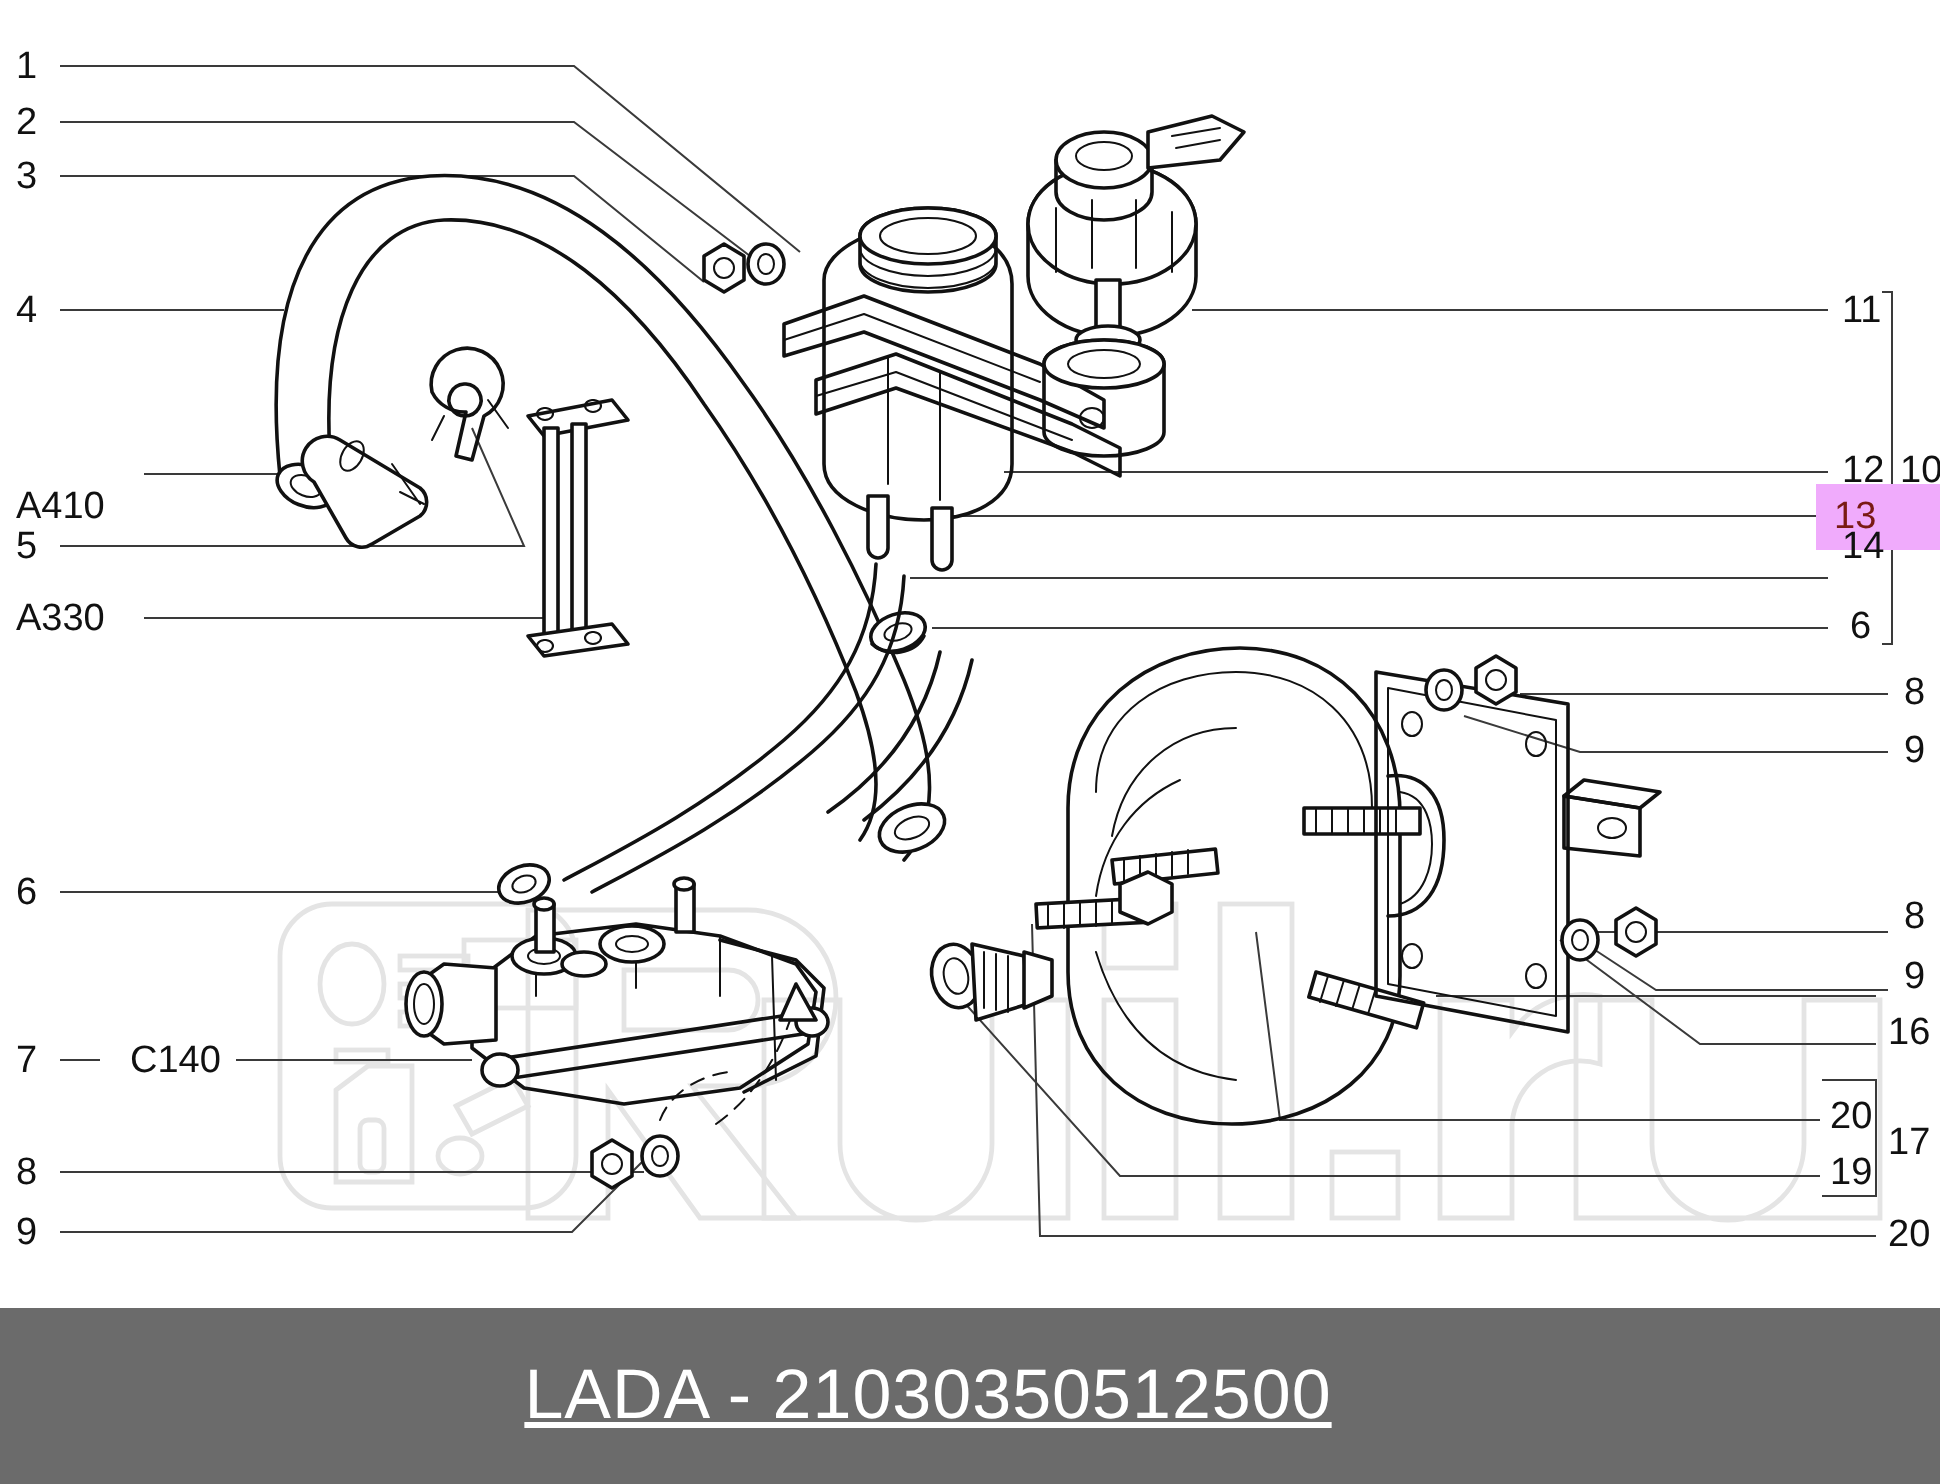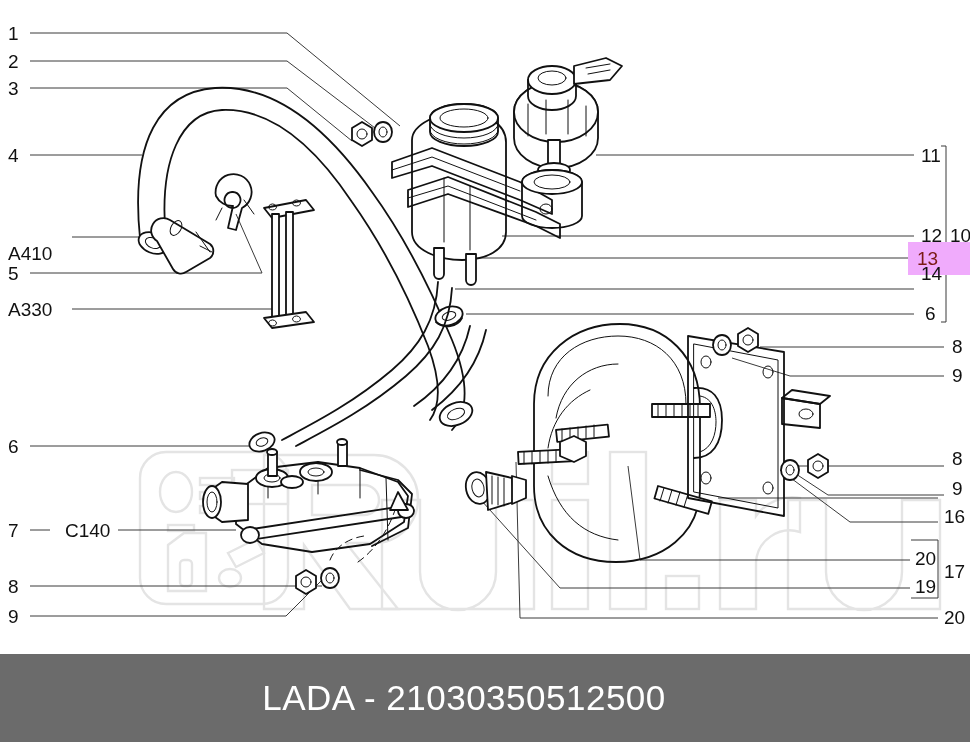--- a/index.html
+++ b/index.html
@@ -39,20 +39,21 @@
     position:absolute;left:0;top:654px;width:970px;height:88px;
     background:#6b6b6b;
     display:flex;align-items:center;justify-content:center;
   }
   #footer .ftxt{
     color:#ffffff;
     font-family:"Liberation Sans",sans-serif;
     font-size:35px;
     letter-spacing:.5px;
     white-space:pre;
+    text-decoration:underline;
   }
   #footer .gap{display:inline-block;width:42px;}
 </style>
 </head>
 <body>
 
 <div id="page">
 
   <div id="canvas">
   <svg width="970" height="650" viewBox="0 0 970 650" xmlns="http://www.w3.org/2000/svg">

